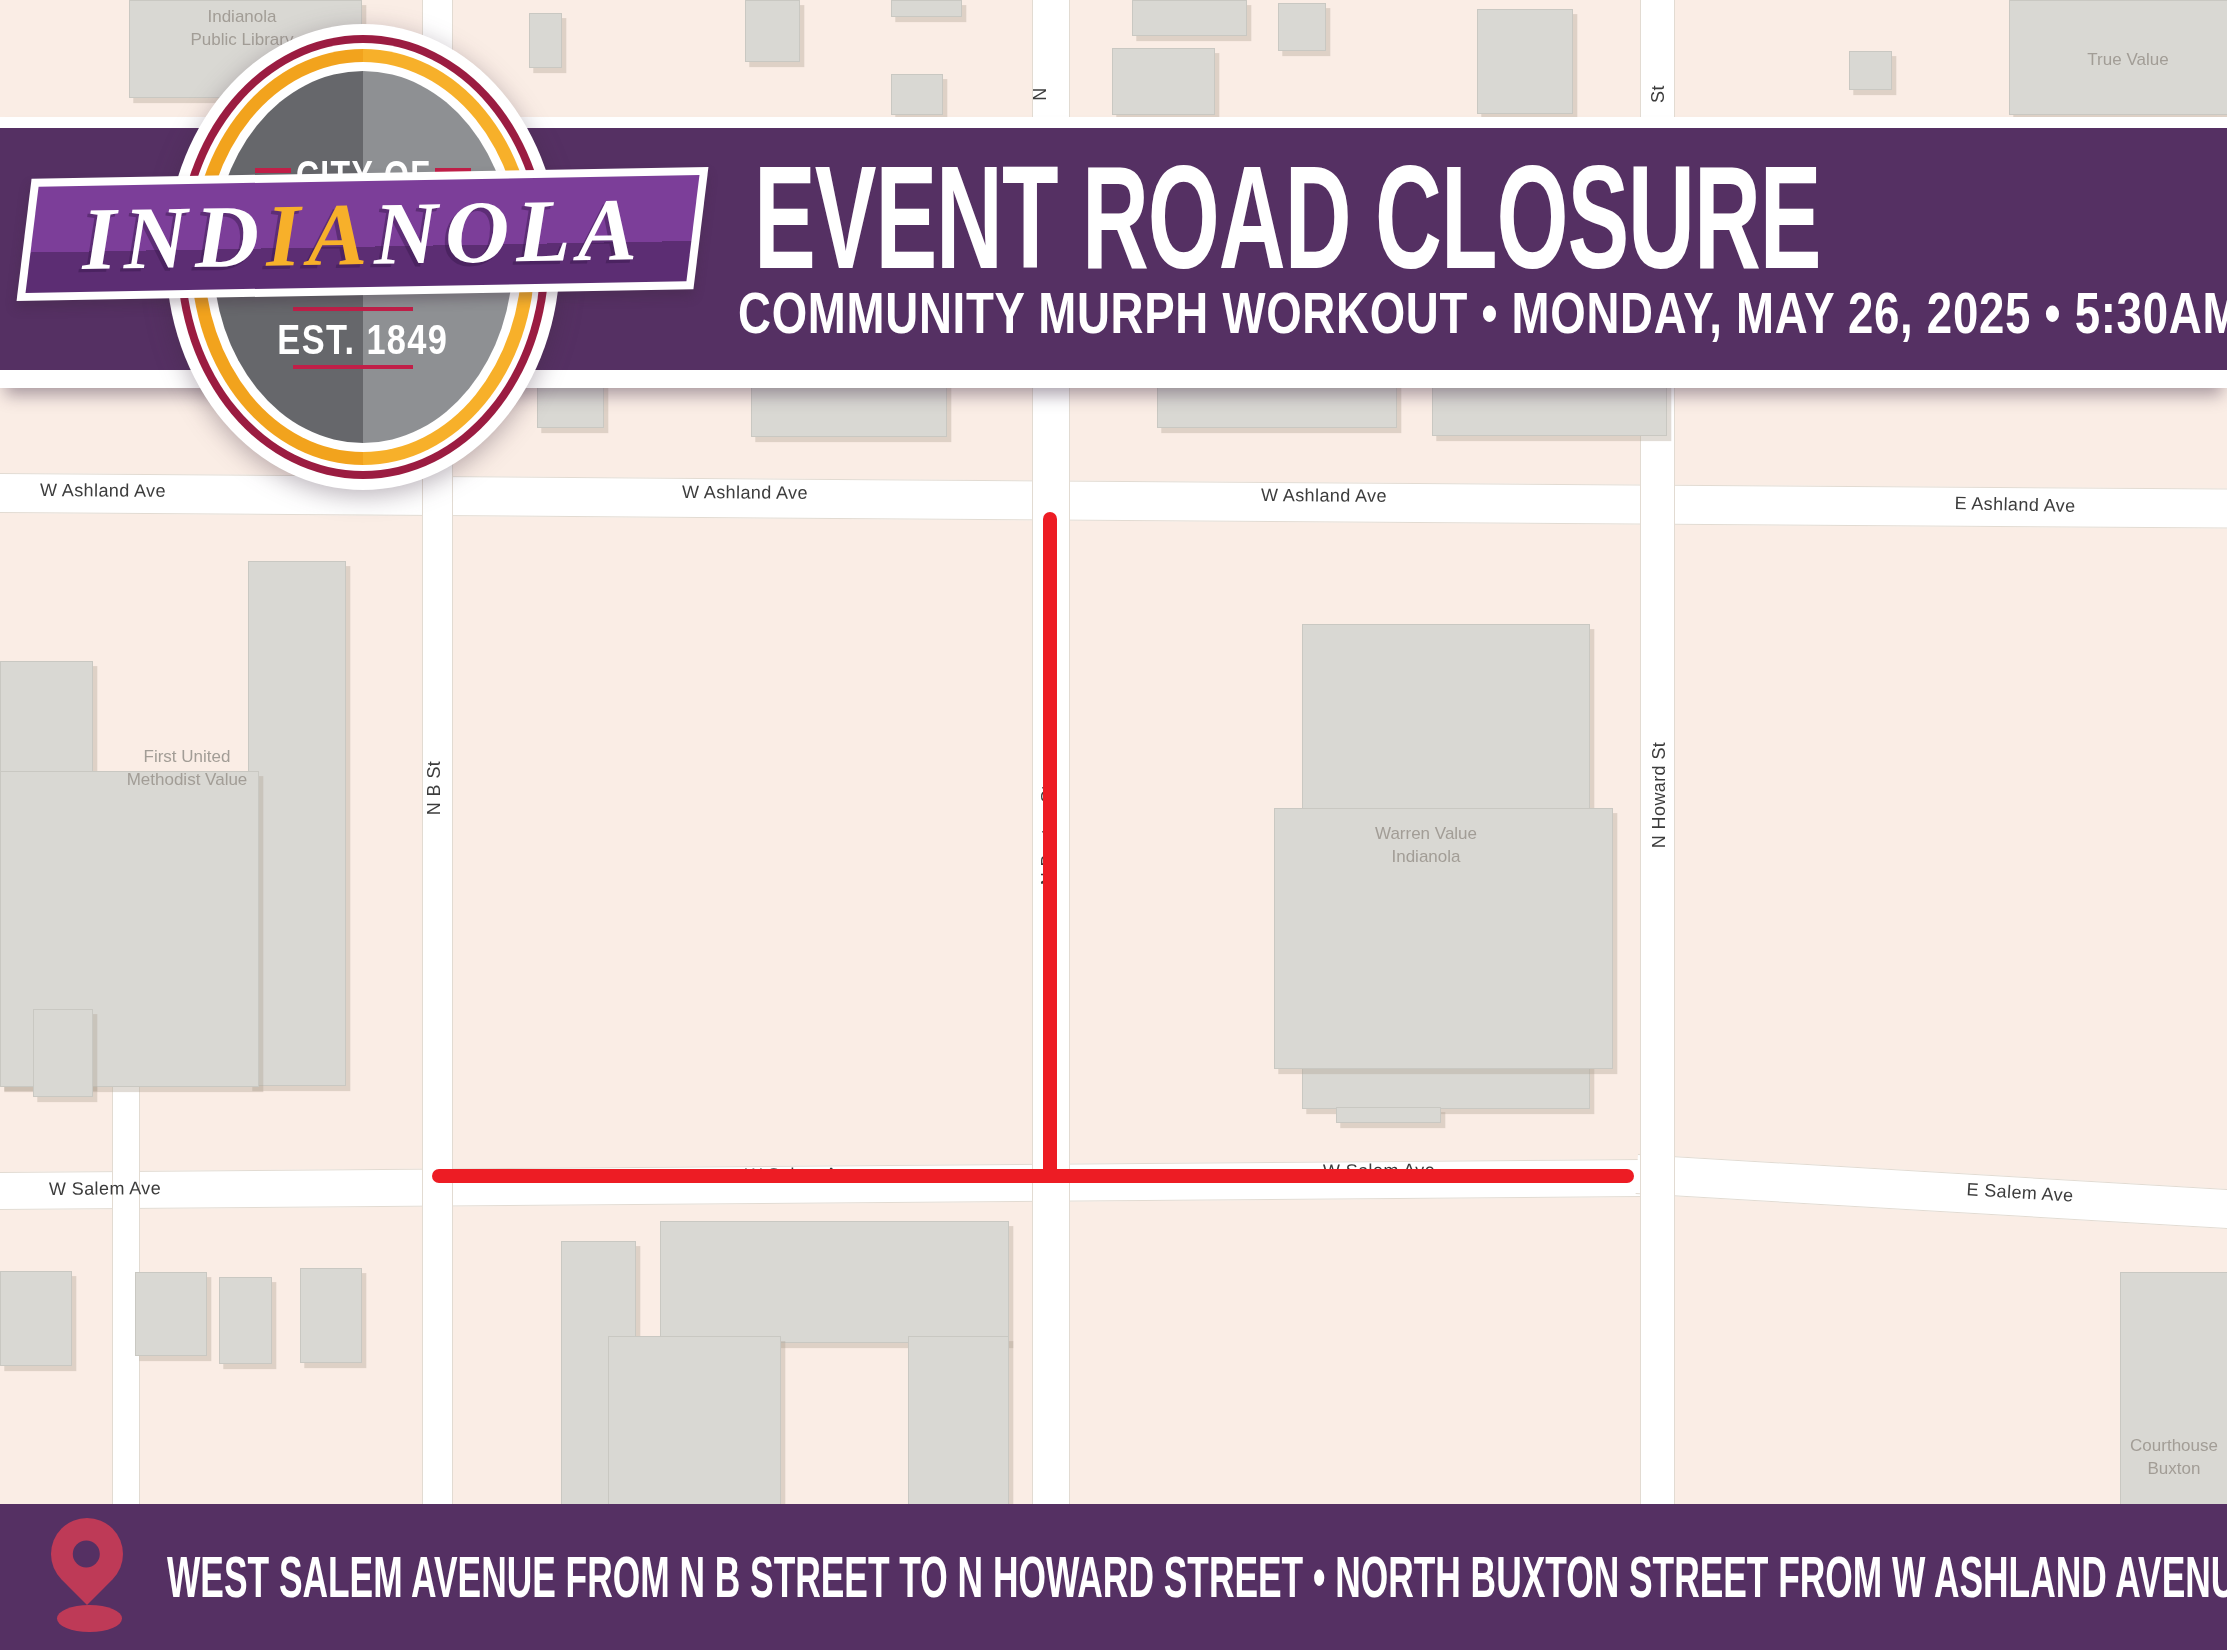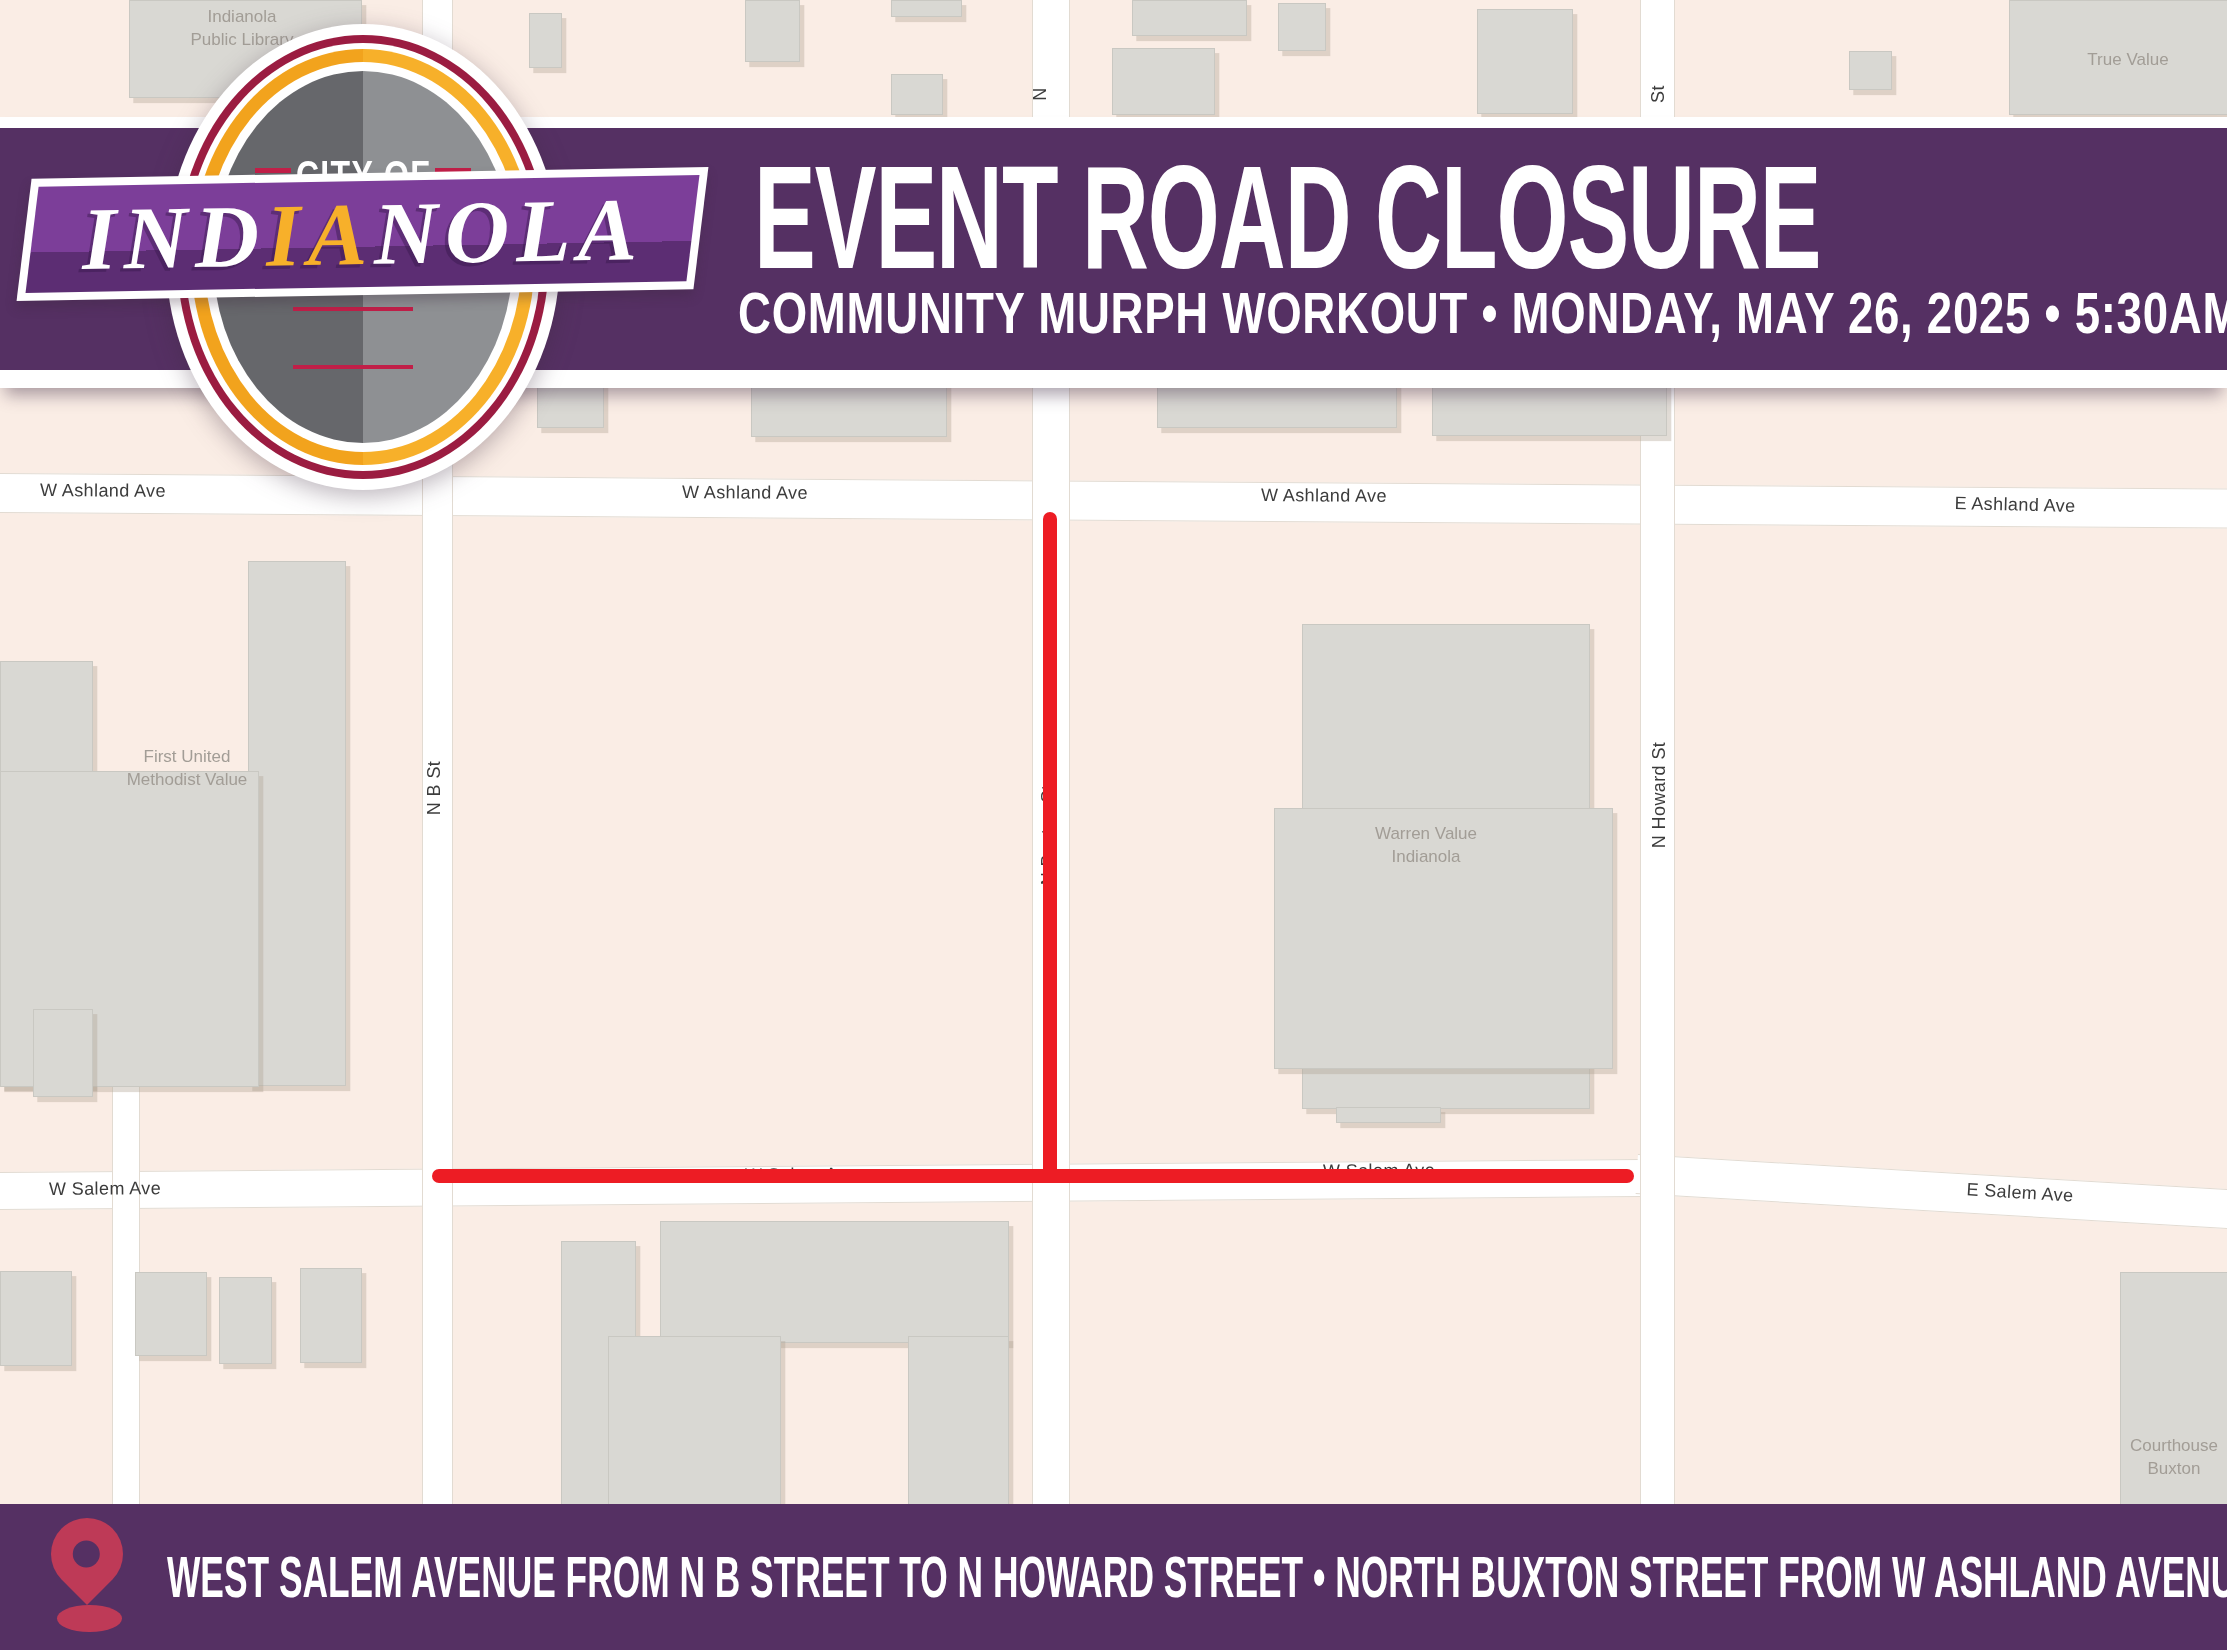--- a/index.html
+++ b/index.html
@@ -166,20 +166,21 @@
     <div class="ring r0"></div>
     <div class="ring r1"></div>
     <div class="ring r2"></div>
     <div class="ring r3"></div>
     <div class="ring r4"></div>
     <div class="ring r5"></div>
     <div class="dash" style="left:89px;"></div>
     <div class="dash" style="right:89px;"></div>
     <div id="city-of"><span>CITY OF</span></div>
     <div class="estline el1"></div>
+    <div id="est"><span>EST. 1849</span></div>
     <div class="estline el2"></div>
   </div>
   <div id="ribbon">
     <div id="ribbon-inner">
       <div id="ribbon-text"><span>IND</span><span class="ia">IA</span><span>NOLA</span></div>
     </div>
   </div>
 
   <div id="footer">
     <div id="pin"></div>

